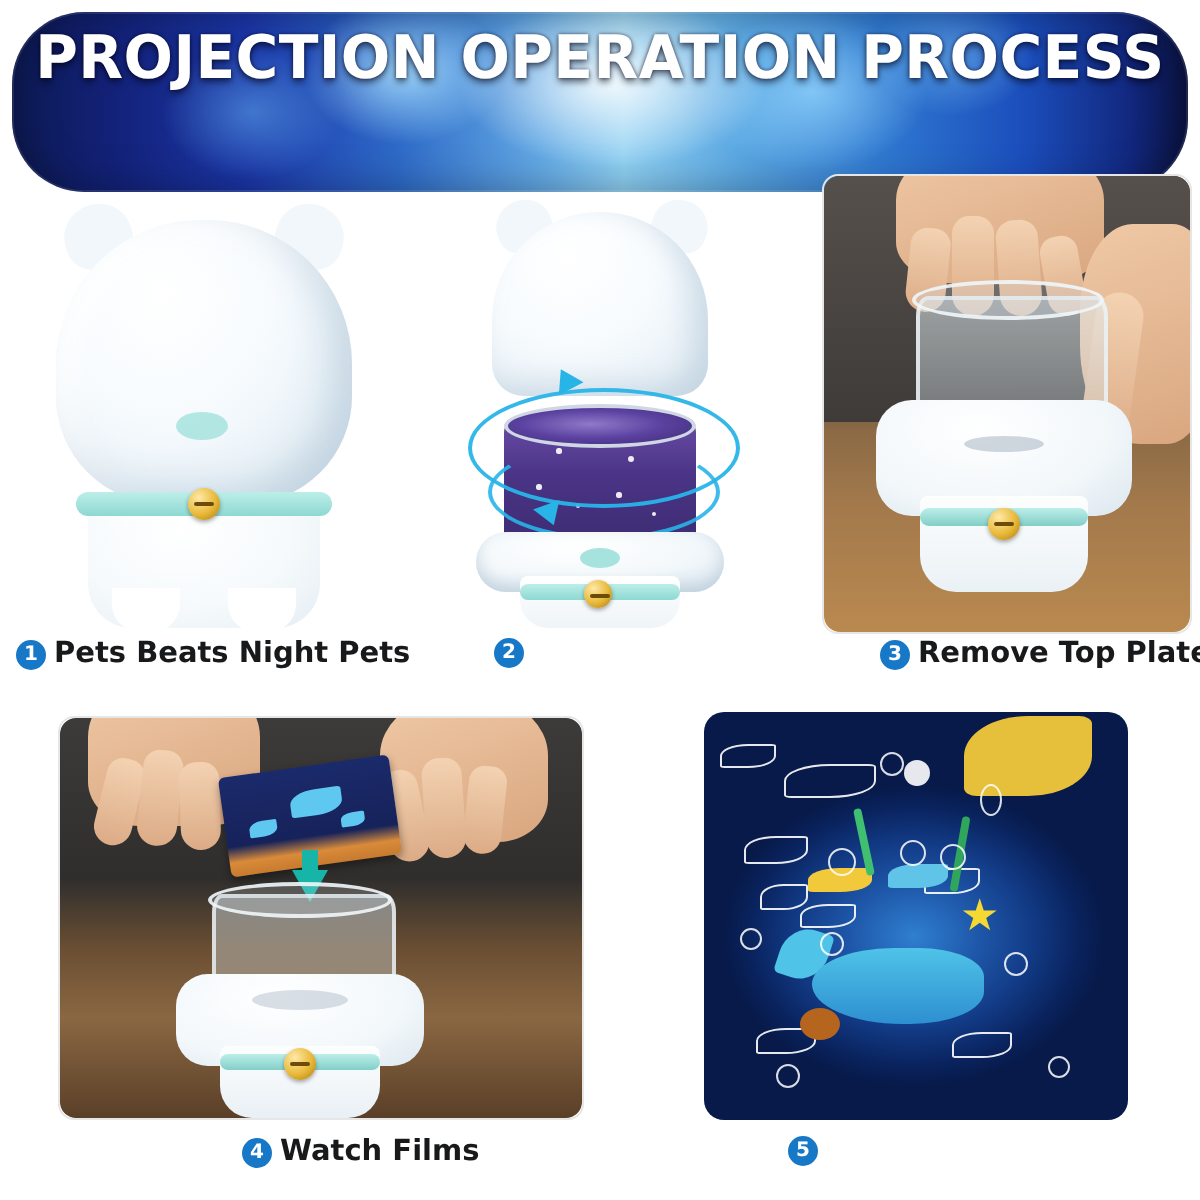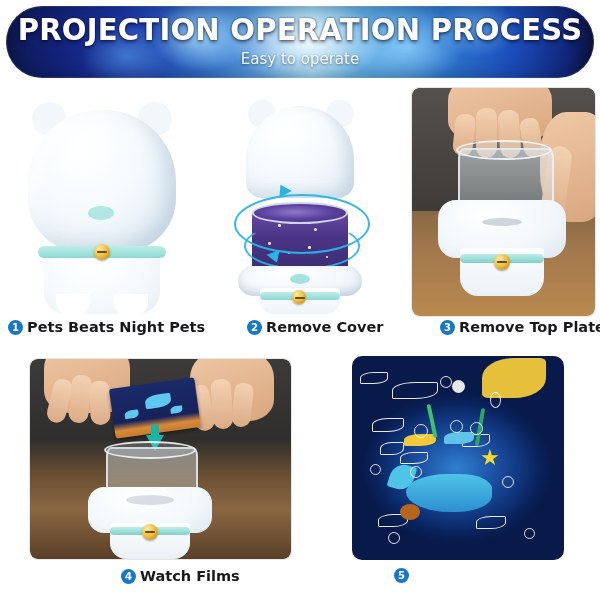--- a/index.html
+++ b/index.html
@@ -5,21 +5,21 @@
   html,body{margin:0;padding:0;}
   body{
     width:600px;height:600px;background:#ffffff;
     font-family:"Liberation Sans", sans-serif;
     overflow:hidden;position:relative;
   }
   .page{position:relative;width:600px;height:600px;background:#fff;}
 
   
   .banner{
-    position:absolute;left:6px;top:6px;width:588px;height:72px;
+    position:absolute;left:6px;top:6px;width:588px;height:90px;
     border-radius:36px;overflow:hidden;
     background:
       radial-gradient(ellipse 110px 60px at 300px 36px, rgba(255,255,255,.85) 0%, rgba(255,255,255,0) 70%),
       radial-gradient(ellipse 70px 50px at 196px 30px, rgba(170,225,255,.85) 0%, rgba(170,225,255,0) 72%),
       radial-gradient(ellipse 80px 55px at 400px 40px, rgba(150,215,255,.75) 0%, rgba(150,215,255,0) 72%),
       radial-gradient(ellipse 60px 45px at 120px 50px, rgba(90,160,230,.6) 0%, rgba(90,160,230,0) 75%),
       radial-gradient(ellipse 55px 40px at 470px 22px, rgba(120,190,245,.55) 0%, rgba(120,190,245,0) 75%),
       linear-gradient(90deg,
         #0d1a55 0%, #13227a 9%, #1b36a8 20%, #2f6bc8 33%,
         #63a9e4 45%, #8fd0f2 52%, #5aa7e2 62%, #2f78d0 74%,
@@ -179,21 +179,20 @@
   .cap4{left:121px;top:568px;}
   .cap5{left:394px;top:568px;}
 </style>
 </head>
 <body>
 
 <div class="page">
 
   <div class="banner">
     <div class="banner-title">PROJECTION OPERATION PROCESS</div>
-    <div class="banner-sub">Easy to operate</div>
   </div>
 
   <div class="panel" id="p1">
     <div class="ear" style="left:26px;top:6px;transform:rotate(-18deg);"></div>
     <div class="ear" style="left:132px;top:6px;transform:rotate(18deg);"></div>
     <div class="p1-head"></div>
     <div class="p1-nose"></div>
     <div class="p1-base"></div>
     <div class="p1-foot" style="left:50px;"></div>
     <div class="p1-foot" style="left:108px;"></div>
@@ -323,21 +322,20 @@
       <div class="bub" style="left:172px;top:172px;width:9px;height:9px;"></div>
     </div>
   </div>
 
   <div class="cap cap1">
     <span class="badge">1</span>
     <span>Pets Beats Night Pets</span>
   </div>
   <div class="cap cap2">
     <span class="badge">2</span>
-    <span>Remove Cover</span>
   </div>
   <div class="cap cap3">
     <span class="badge">3</span>
     <span>Remove Top Plate</span>
   </div>
   <div class="cap cap4">
     <span class="badge">4</span>
     <span>Watch Films</span>
   </div>
   <div class="cap cap5">

